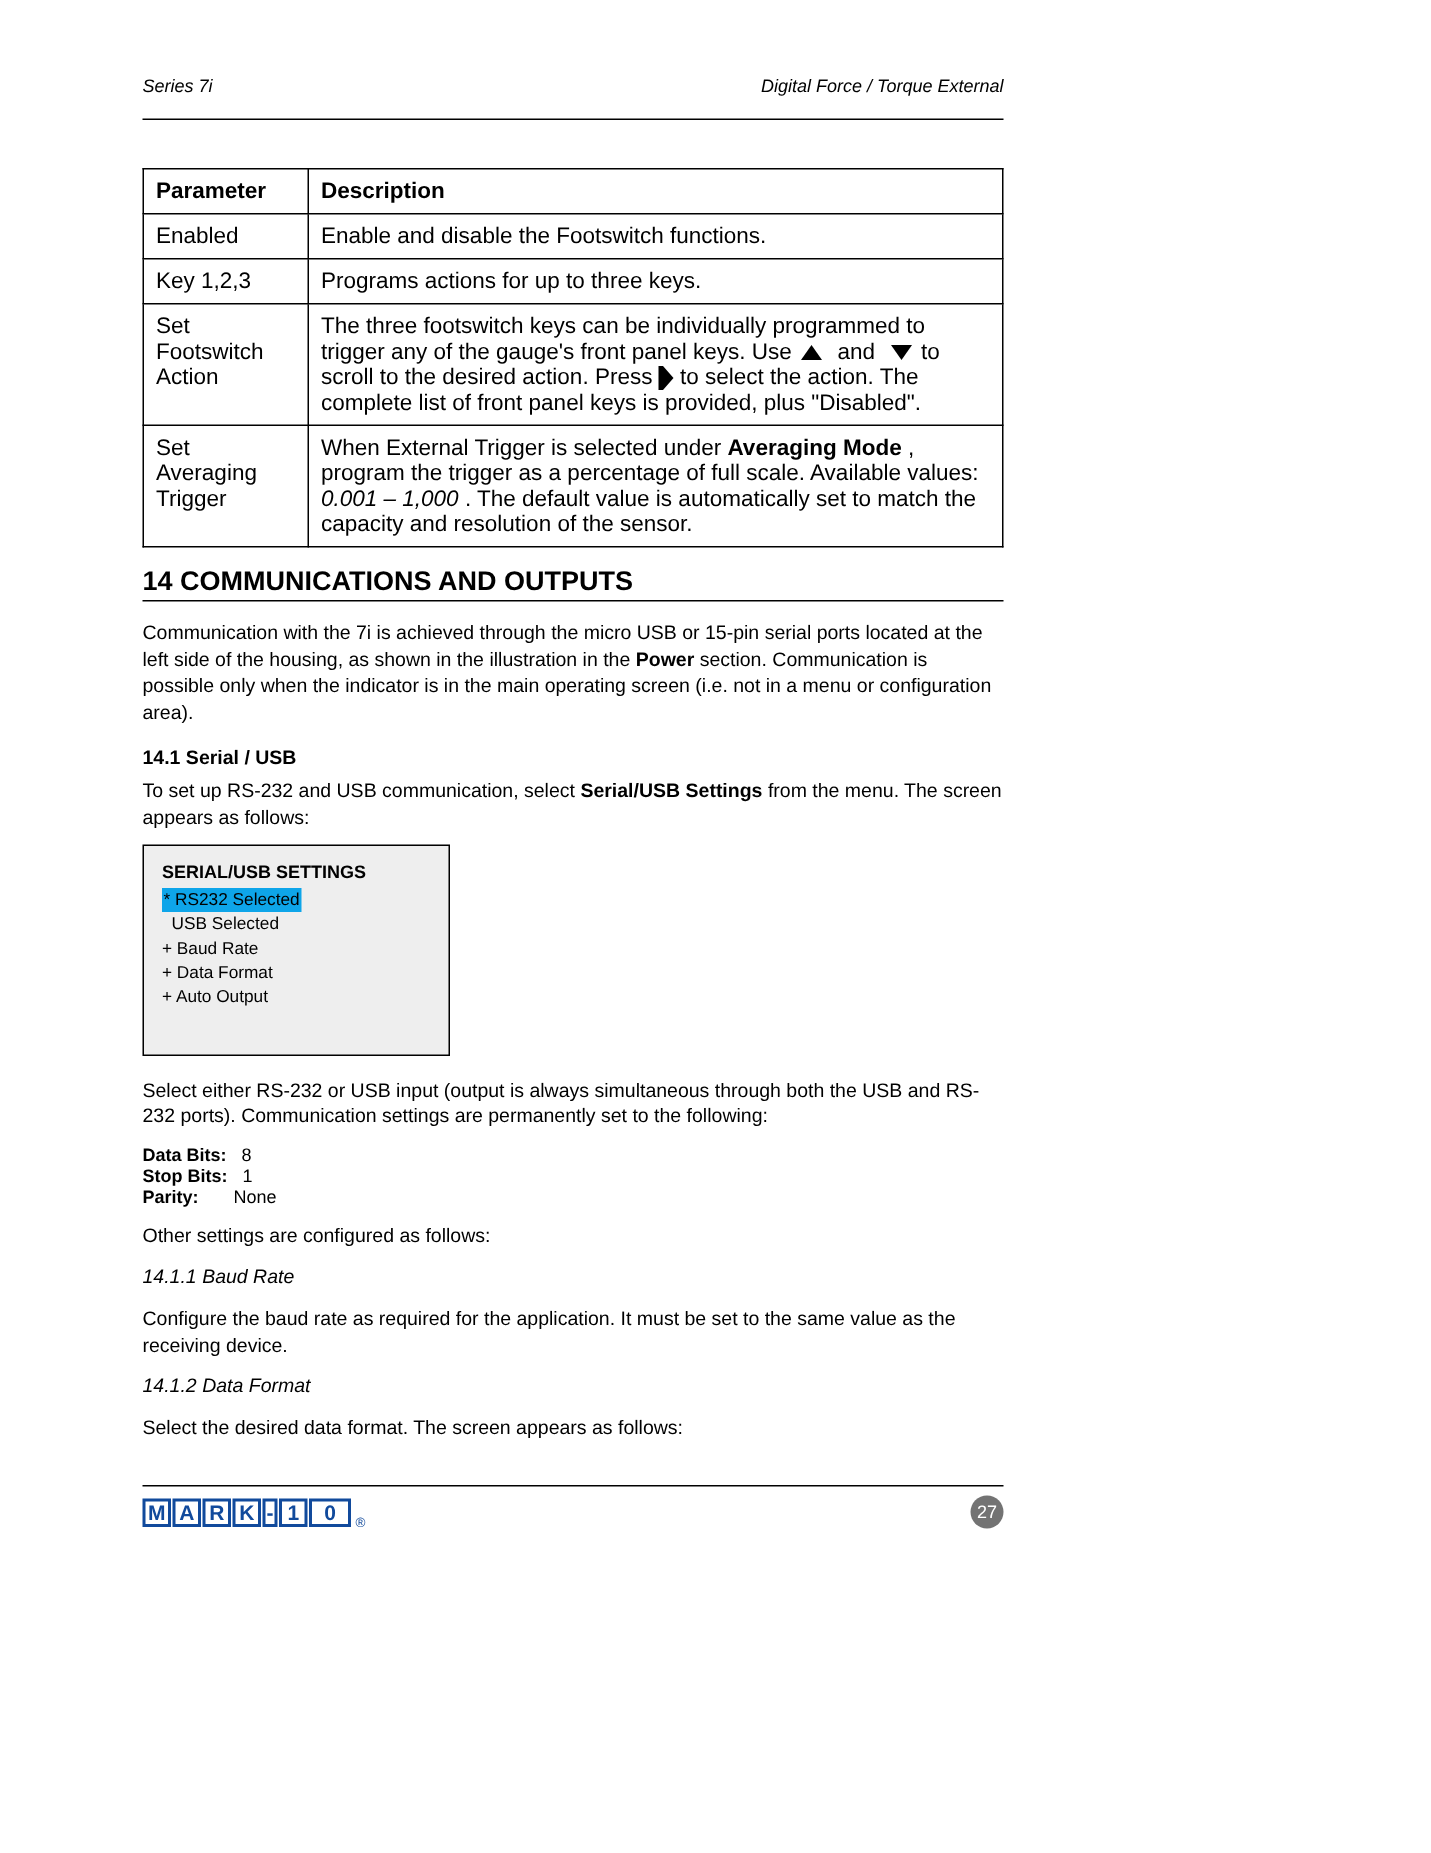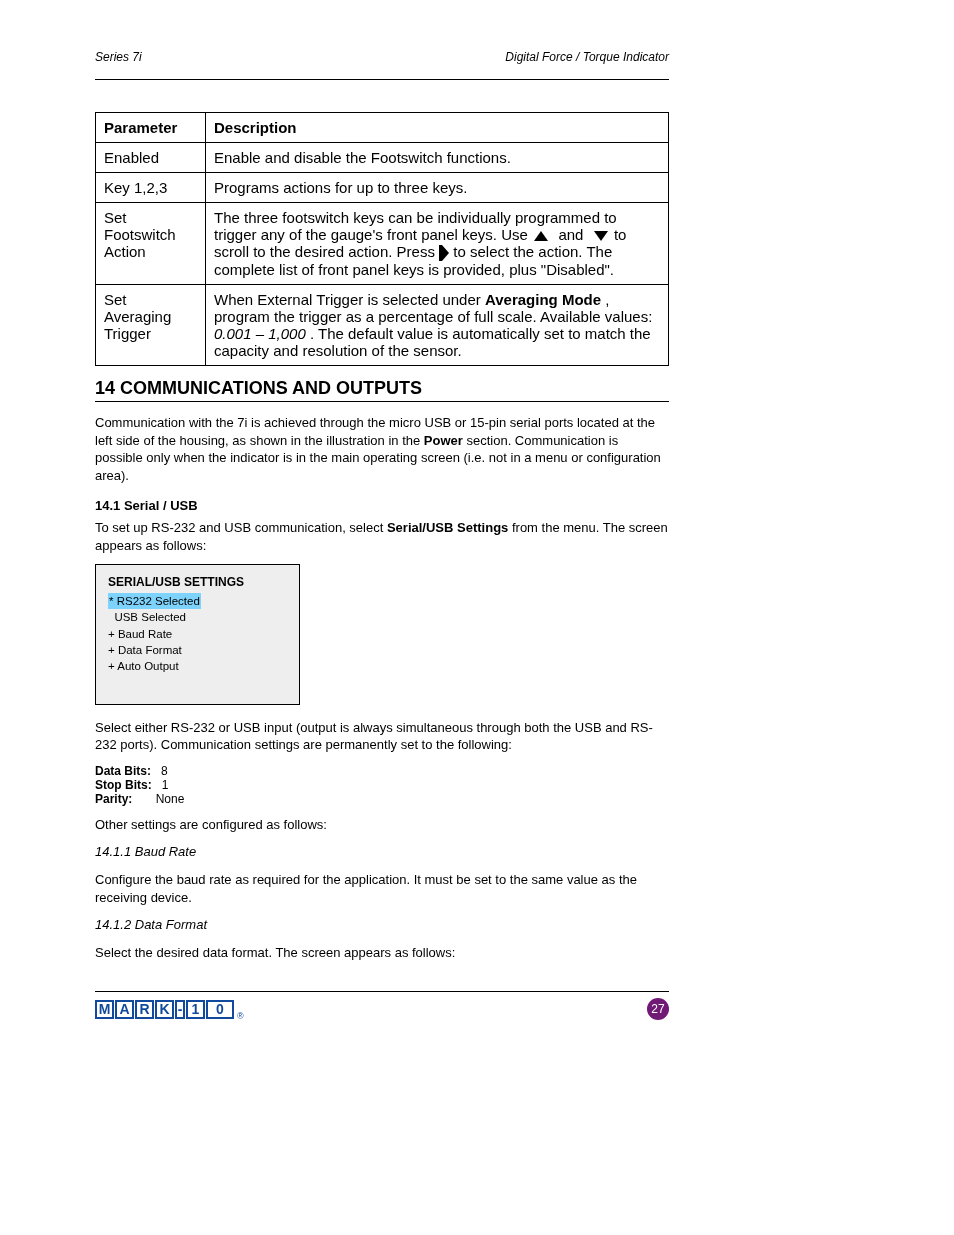--- a/index.html
+++ b/index.html
@@ -16,38 +16,38 @@
   .dir-right { display: inline-block; position: relative; width: 10px; height: 16px; vertical-align: middle; }
   .dir-right .bar { position: absolute; left: 0; top: 0; width: 3px; height: 16px; background: #000; }
   .dir-right .tri { position: absolute; left: 3px; top: 0; width: 0; height: 0; border-top: 8px solid transparent; border-bottom: 8px solid transparent; border-left: 7px solid #000; }
   h2.section-title { font-size: 18px; font-weight: bold; margin-top: 12px; }
   .section-line { border-top: 1px solid #000; margin-top: 2px; margin-bottom: 12px; }
   p.body { font-size: 13px; line-height: 1.35; margin-bottom: 10px; }
   .subhead { font-size: 13px; font-weight: bold; margin-top: 14px; margin-bottom: 6px; }
   .menu-box { width: 205px; border: 1px solid #000; background: #eee; padding: 10px 12px 30px 12px; font-size: 12px; font-family: Arial, sans-serif; margin-top: 6px; margin-bottom: 14px; }
   .menu-title { font-weight: bold; margin-bottom: 4px; }
   .menu-item { font-size: 11.5px; line-height: 1.4; }
-  .menu-item.selected { display: inline-block; background: #7dd3fc; color: #000; padding: 0 1px; }
+  .menu-item.selected { display: inline-block; background: #0ea5e9; color: #000; padding: 0 1px; }
   .italic { font-style: italic; }
   .footer-line { border-top: 1px solid #000; margin-top: 30px; }
   .footer-row { display: flex; justify-content: space-between; align-items: center; margin-top: 6px; }
-  .pagebox { width: 22px; height: 22px; background: #701a75; color: #fff; font-size: 12px; display: flex; align-items: center; justify-content: center; border-radius: 11px; }
+  .pagebox { width: 22px; height: 22px; background: #737373; color: #fff; font-size: 12px; display: flex; align-items: center; justify-content: center; border-radius: 11px; }
   
   .logo { display: inline-flex; align-items: center; }
   .logo .block { width: 19px; height: 19px; border: 2px solid #114a9c; color: #114a9c; font-weight: bold; font-size: 14px; display: flex; align-items: center; justify-content: center; margin-right: 1px; font-family: Arial, sans-serif; }
   .logo .dash { width: 10px; }
   .logo .reg { font-size: 9px; color: #114a9c; align-self: flex-end; margin-left: 2px; margin-bottom: -2px; }
 </style>
 </head>
 <body>
 <div class="page">
 
 <div class="header-row">
   <span>Series 7i</span>
-  <span>Digital Force / Torque Indicator</span>
+  <span>Digital Force / Torque External</span>
 </div>
 <div class="header-line"></div>
 
 <table class="params">
   <thead>
     <tr>
       <th style="width:110px">Parameter</th>
       <th>Description</th>
     </tr>
   </thead>

